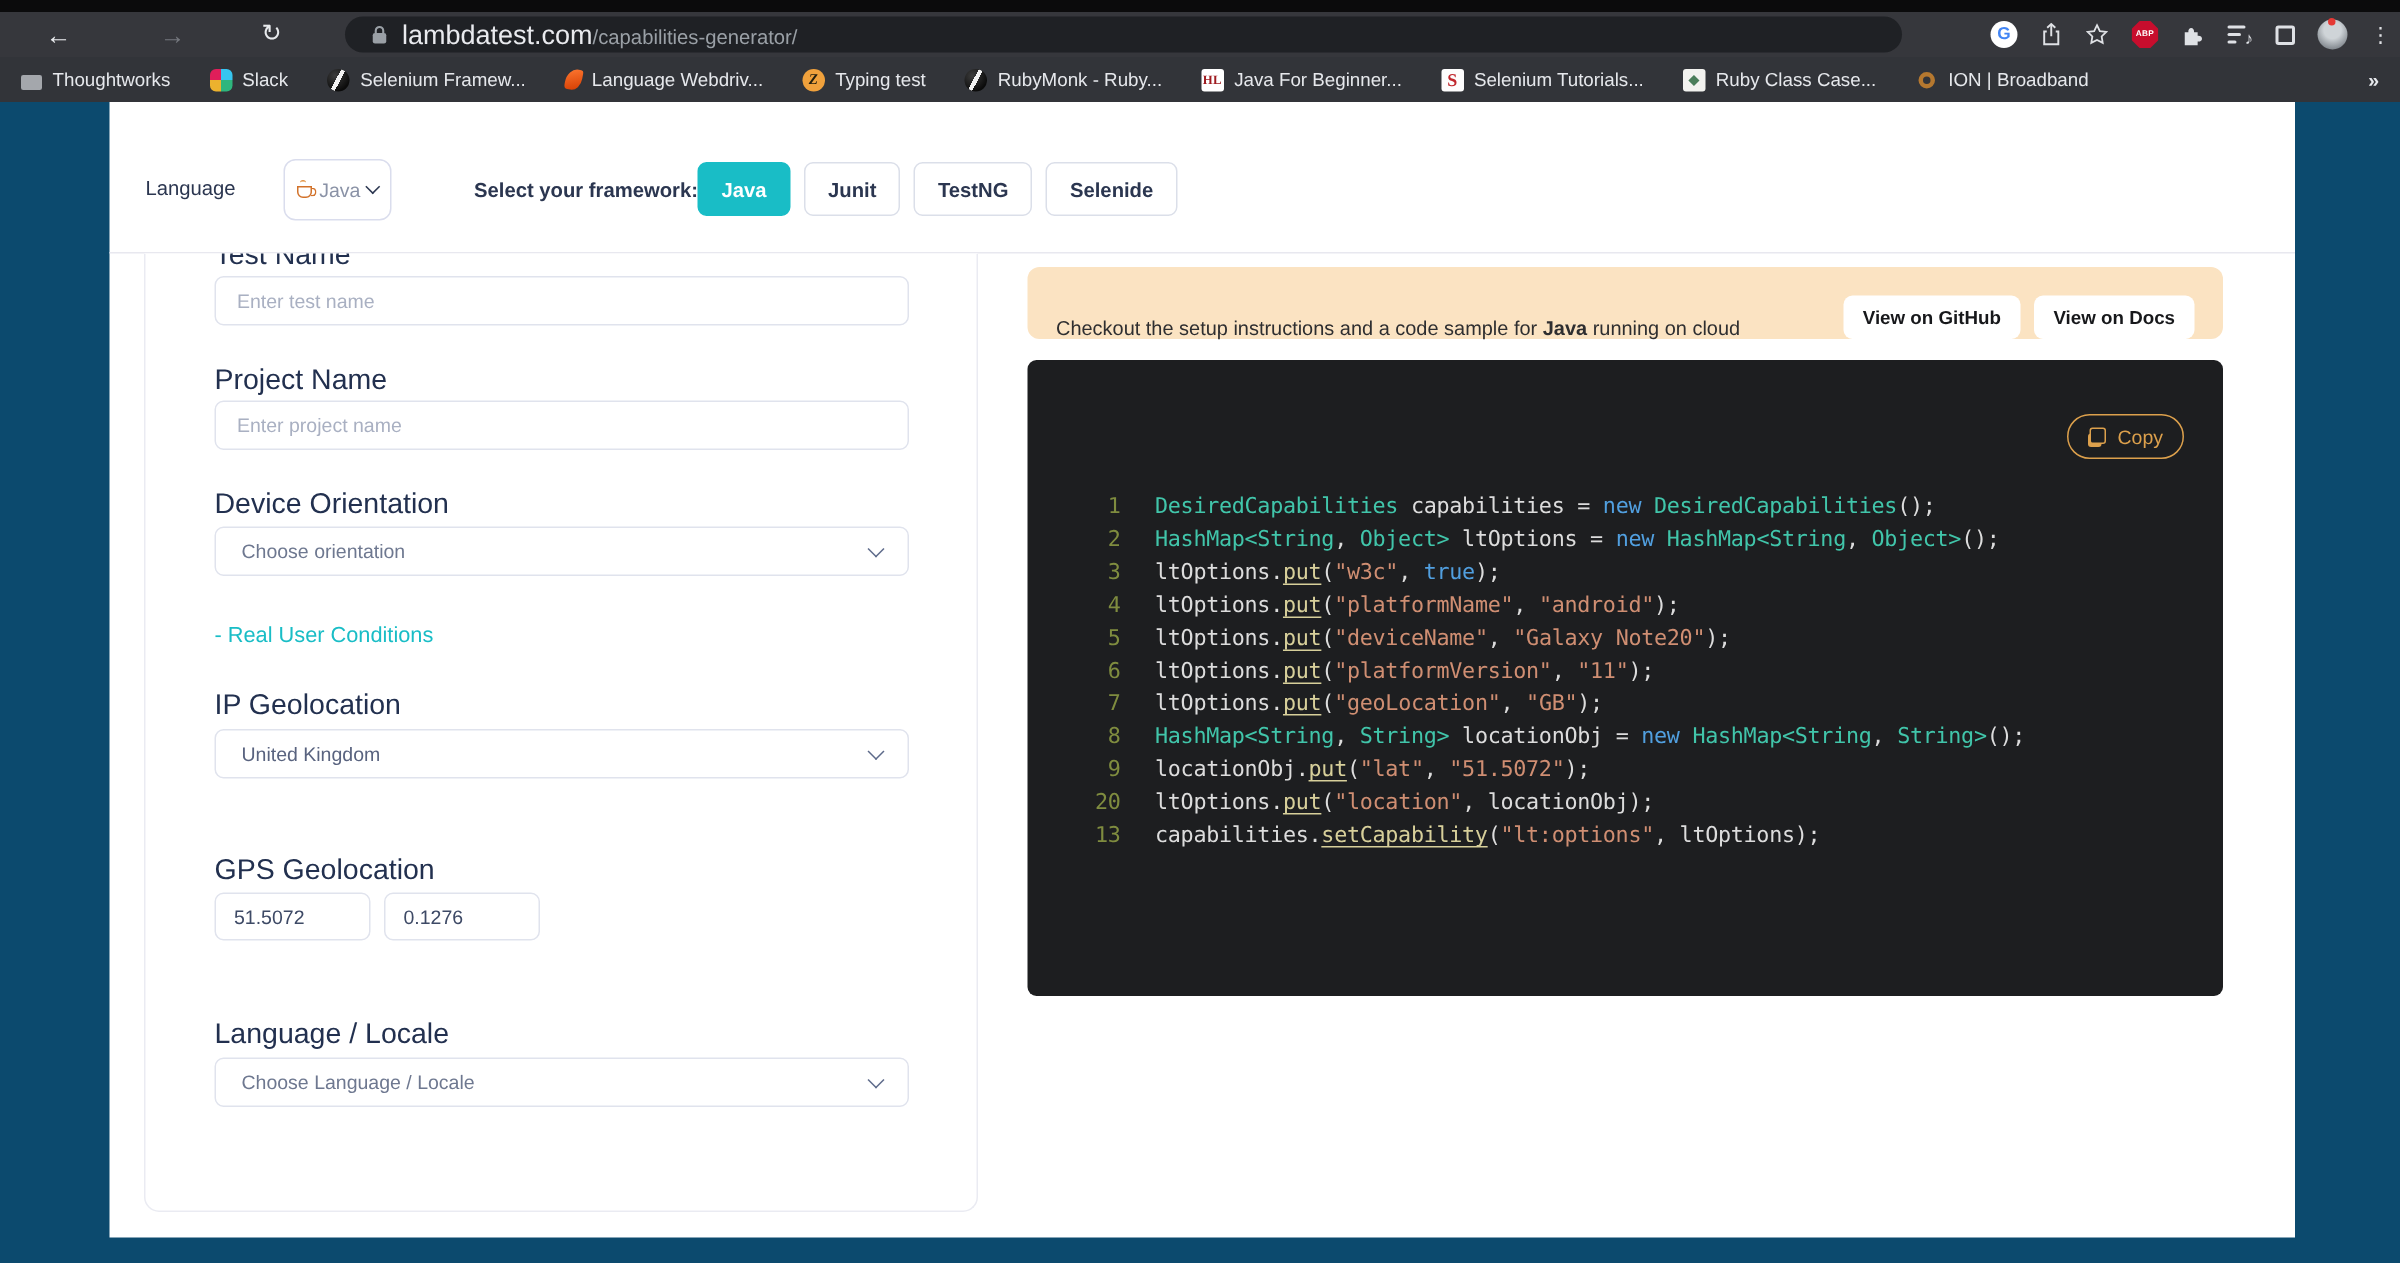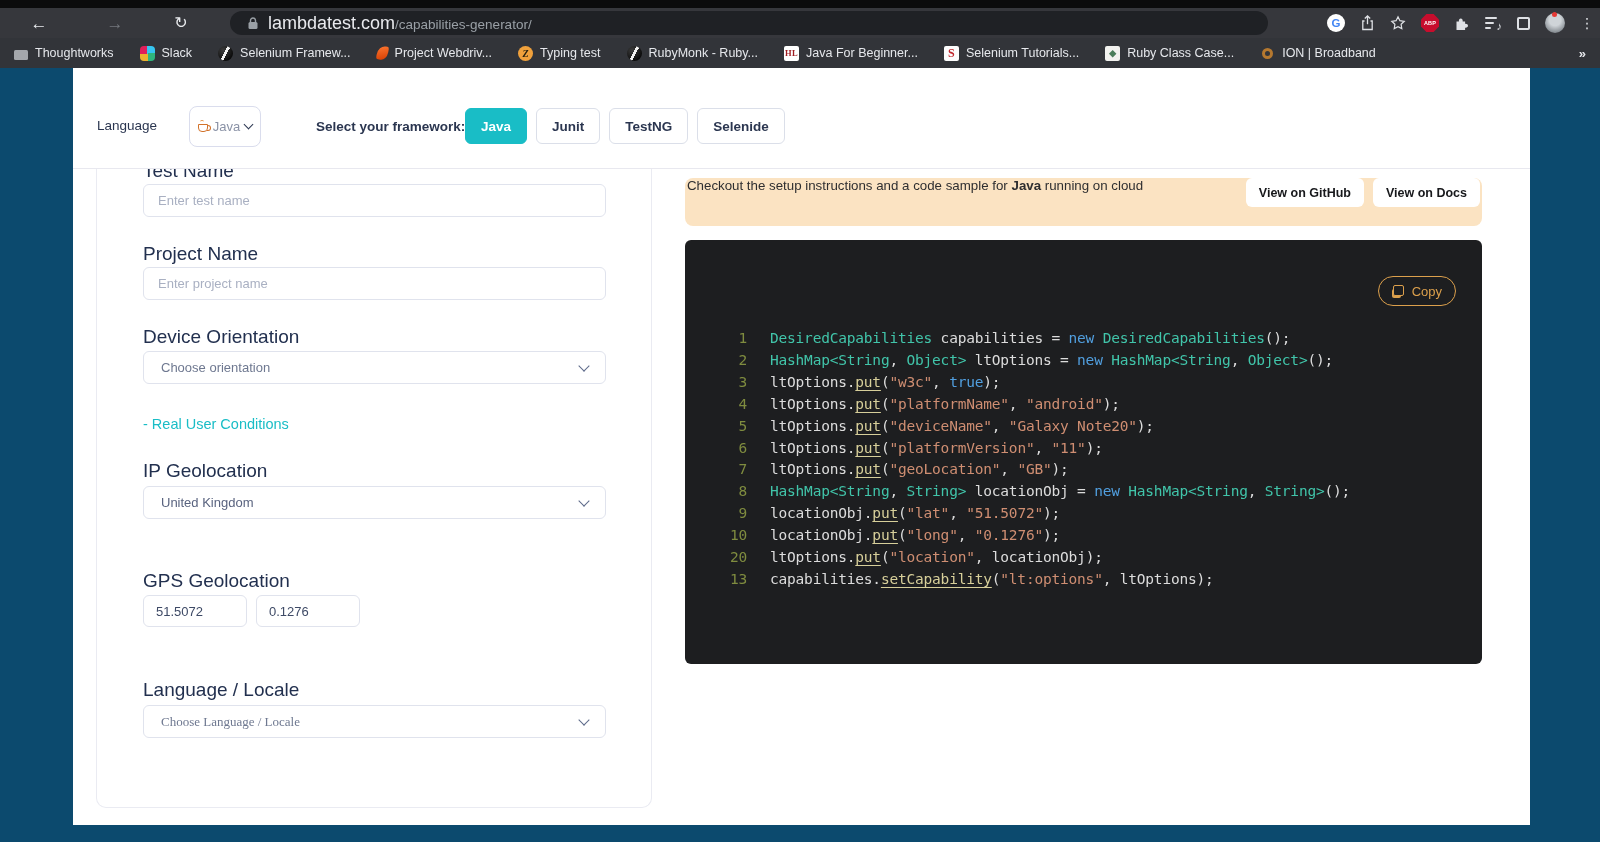--- a/index.html
+++ b/index.html
@@ -88,21 +88,21 @@
   .f-select{position:absolute;left:46px;width:463px;height:33px;border:1px solid #e0e3ed;border-radius:6px;
             display:flex;align-items:center;justify-content:space-between;padding:0 17px;cursor:pointer;background:#fff;}
   .f-select span{font-size:13px;color:#6e7890;}
   .f-select span.val-dark{color:#59637f;font-weight:500;}
   .section-link{position:absolute;left:46px;top:247px;font-size:14.5px;color:var(--accent);cursor:pointer;}
   .gps-in{position:absolute;width:104px;height:32px;border:1px solid #e0e3ed;border-radius:6px;padding:0 12px;
           font-family:"Liberation Sans",sans-serif;font-size:13px;color:#3e4a66;outline:none;}
 
   
   .banner{position:absolute;left:612px;top:110px;width:797px;height:48px;background:var(--banner-bg);border-radius:8px;
-          display:flex;align-items:flex-start;padding:0 2px;gap:9px;}
+          display:flex;align-items:flex-end;padding:0 19px;gap:9px;}
   .banner-text{font-size:13.3px;color:#2e2e30;}
   .banner-text b{font-weight:700;}
   .banner-spacer{flex:1;}
   .banner-btn{height:29px;padding:0 13px;border:none;border-radius:6px;background:#fff;color:#17181b;
               font-family:"Liberation Sans",sans-serif;font-size:12.5px;font-weight:700;cursor:pointer;white-space:nowrap;}
 
   
   .codeblock{position:absolute;left:612px;top:172px;width:797px;height:424px;background:var(--code-bg);border-radius:6px;}
   .copy-btn{position:absolute;top:36px;right:26px;height:30px;padding:0 13px;display:flex;align-items:center;gap:8px;
             background:transparent;border:1.5px solid var(--copy-orange);border-radius:16px;color:var(--copy-orange);
@@ -185,21 +185,21 @@
         <div class="bm">
           <span class="bi bi-slack"></span>
           <span class="bm-label">Slack</span>
         </div>
         <div class="bm">
           <span class="bi bi-selenium-sphere"></span>
           <span class="bm-label">Selenium Framew...</span>
         </div>
         <div class="bm">
           <span class="bi bi-flame"></span>
-          <span class="bm-label">Project Webdriv...</span>
+          <span class="bm-label">Language Webdriv...</span>
         </div>
         <div class="bm">
           <span class="bi bi-typing">Z</span>
           <span class="bm-label">Typing test</span>
         </div>
         <div class="bm">
           <span class="bi bi-sphere2"></span>
           <span class="bm-label">RubyMonk - Ruby...</span>
         </div>
         <div class="bm">
@@ -261,21 +261,21 @@
         <div class="f-select" style="top:317px;">
           <span class="val-dark">United Kingdom</span>
           <span class="chev"></span>
         </div>
 
         <div class="f-label" style="top:401px;">GPS Geolocation</div>
         <input class="gps-in" style="left: 46px; top: 426px;" value="51.5072">
         <input class="gps-in" style="left: 159px; top: 426px;" value="0.1276">
 
         <div class="f-label" style="top:510px;">Language / Locale</div>
-        <div class="f-select" style="top:536px;font-family:Liberation Serif, serif;">
+        <div class="f-select" style="top:536px;">
           <span>Choose Language / Locale</span>
           <span class="chev"></span>
         </div>
       </div>
 
       <div class="banner">
         <span class="banner-text"><span>Checkout the setup instructions and a code sample for </span><b>Java</b><span> running on cloud</span></span>
         <span class="banner-spacer"></span>
         <button class="banner-btn">View on GitHub</button>
         <button class="banner-btn">View on Docs</button>
@@ -289,21 +289,20 @@
         <div class="code-lines">
             <div class="code-line"><span class="ln">1</span><span class="lt"><span class="tk-type">DesiredCapabilities</span><span class="tk-plain"> capabilities = </span><span class="tk-kw">new</span><span class="tk-plain"> </span><span class="tk-type">DesiredCapabilities</span><span class="tk-plain">();</span></span></div>
             <div class="code-line"><span class="ln">2</span><span class="lt"><span class="tk-type">HashMap&lt;String</span><span class="tk-plain">, </span><span class="tk-type">Object&gt;</span><span class="tk-plain"> ltOptions = </span><span class="tk-kw">new</span><span class="tk-plain"> </span><span class="tk-type">HashMap&lt;String</span><span class="tk-plain">, </span><span class="tk-type">Object&gt;</span><span class="tk-plain">();</span></span></div>
             <div class="code-line"><span class="ln">3</span><span class="lt"><span class="tk-plain">ltOptions.</span><span class="tk-method">put</span><span class="tk-plain">(</span><span class="tk-str">"w3c"</span><span class="tk-plain">, </span><span class="tk-kw">true</span><span class="tk-plain">);</span></span></div>
             <div class="code-line"><span class="ln">4</span><span class="lt"><span class="tk-plain">ltOptions.</span><span class="tk-method">put</span><span class="tk-plain">(</span><span class="tk-str">"platformName"</span><span class="tk-plain">, </span><span class="tk-str">"android"</span><span class="tk-plain">);</span></span></div>
             <div class="code-line"><span class="ln">5</span><span class="lt"><span class="tk-plain">ltOptions.</span><span class="tk-method">put</span><span class="tk-plain">(</span><span class="tk-str">"deviceName"</span><span class="tk-plain">, </span><span class="tk-str">"Galaxy Note20"</span><span class="tk-plain">);</span></span></div>
             <div class="code-line"><span class="ln">6</span><span class="lt"><span class="tk-plain">ltOptions.</span><span class="tk-method">put</span><span class="tk-plain">(</span><span class="tk-str">"platformVersion"</span><span class="tk-plain">, </span><span class="tk-str">"11"</span><span class="tk-plain">);</span></span></div>
             <div class="code-line"><span class="ln">7</span><span class="lt"><span class="tk-plain">ltOptions.</span><span class="tk-method">put</span><span class="tk-plain">(</span><span class="tk-str">"geoLocation"</span><span class="tk-plain">, </span><span class="tk-str">"GB"</span><span class="tk-plain">);</span></span></div>
             <div class="code-line"><span class="ln">8</span><span class="lt"><span class="tk-type">HashMap&lt;String</span><span class="tk-plain">, </span><span class="tk-type">String&gt;</span><span class="tk-plain"> locationObj = </span><span class="tk-kw">new</span><span class="tk-plain"> </span><span class="tk-type">HashMap&lt;String</span><span class="tk-plain">, </span><span class="tk-type">String&gt;</span><span class="tk-plain">();</span></span></div>
             <div class="code-line"><span class="ln">9</span><span class="lt"><span class="tk-plain">locationObj.</span><span class="tk-method">put</span><span class="tk-plain">(</span><span class="tk-str">"lat"</span><span class="tk-plain">, </span><span class="tk-str">"51.5072"</span><span class="tk-plain">);</span></span></div>
-            <div class="code-line"><span class="ln">10</span><span class="lt"><span class="tk-plain">locationObj.</span><span class="tk-method">put</span><span class="tk-plain">(</span><span class="tk-str">"long"</span><span class="tk-plain">, </span><span class="tk-str">"0.1276"</span><span class="tk-plain">);</span></span></div>
             <div class="code-line"><span class="ln">20</span><span class="lt"><span class="tk-plain">ltOptions.</span><span class="tk-method">put</span><span class="tk-plain">(</span><span class="tk-str">"location"</span><span class="tk-plain">, locationObj);</span></span></div>
             <div class="code-line"><span class="ln">13</span><span class="lt"><span class="tk-plain">capabilities.</span><span class="tk-method">setCapability</span><span class="tk-plain">(</span><span class="tk-str">"lt:options"</span><span class="tk-plain">, ltOptions);</span></span></div>
           </div>
       </div>
 
     </div>
   </div>
 </div>
 
 </body></html>

